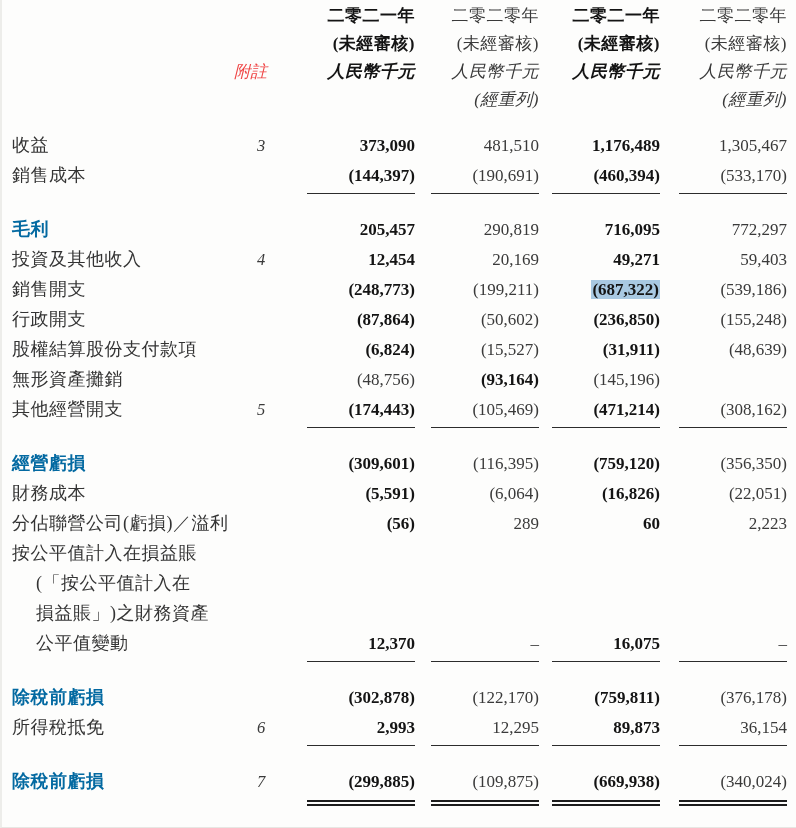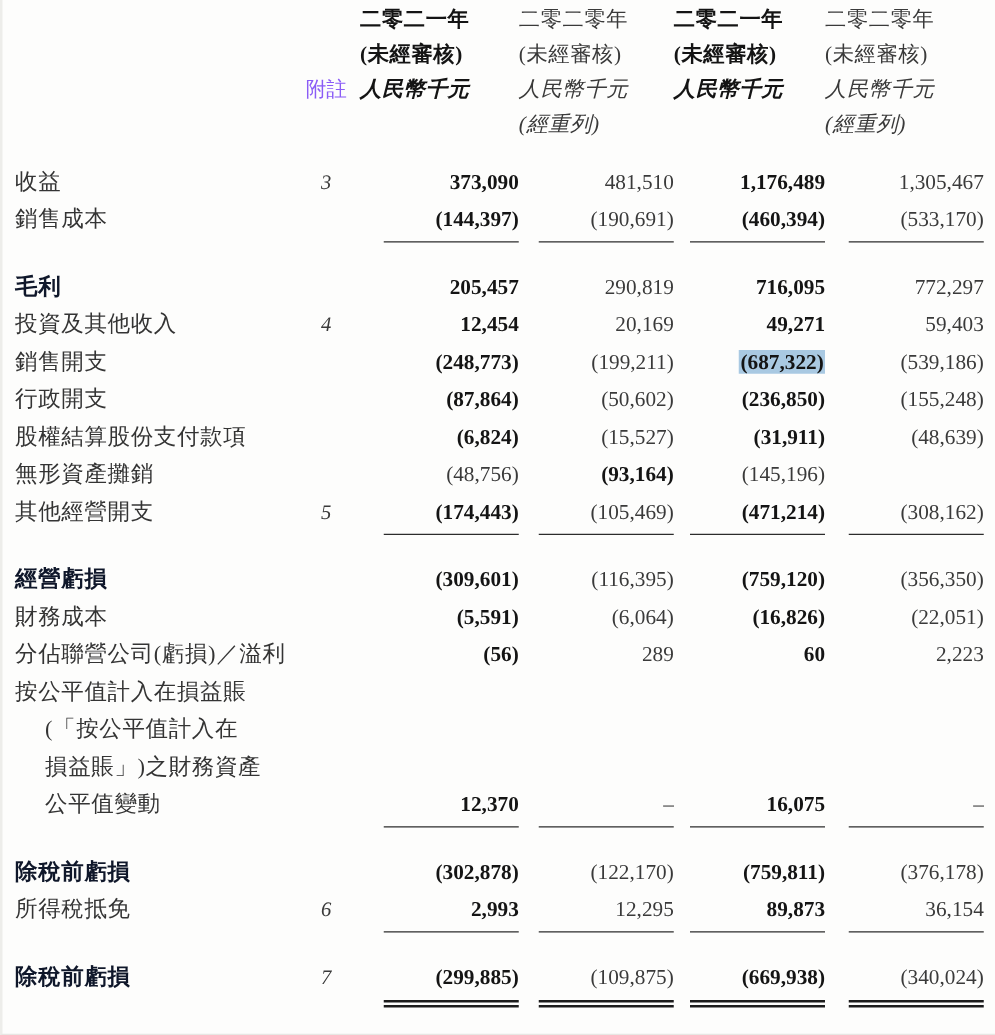--- a/index.html
+++ b/index.html
@@ -19,26 +19,26 @@
   .grid{
     display:grid;
     grid-template-columns:222px 54px 127px 124px 121px 127px;
     align-items:baseline;
   }
   .hrow{height:28px;line-height:28px;}
   .row{height:30px;line-height:30px;}
   .gap{height:24px;}
   .hgap{height:16px;}
   .cell{white-space:nowrap;}
-  .yr{font-size:17px;text-align:left;letter-spacing:0.5px;color:#3a3a3a;}
+  .yr{font-size:17px;text-align:right;letter-spacing:0.5px;color:#3a3a3a;}
   .cur{font-style:italic;}
   .strong{font-weight:700;color:#141414;}
-  .notehead{font-size:16.5px;text-align:center;color:#8b5cf6;}
+  .notehead{font-style:italic;font-size:16.5px;text-align:left;color:#ef4444;}
   .lbl{font-size:18px;letter-spacing:0.5px;color:#343434;text-align:left;}
-  .lbl.bold{font-weight:700;color:#0f172a;}
+  .lbl.bold{font-weight:700;color:#0369a1;}
   .lbl.indent{padding-left:24px;}
   .note{font-style:italic;font-size:16.5px;text-align:center;color:#3a3a3a;}
   .vcell{text-align:right;font-size:17px;}
   .val{
     display:inline-block;width:108px;text-align:right;
     vertical-align:baseline;
   }
   .vcell.b .val{font-weight:700;color:#141414;}
   .vcell.r .val{color:#3a3a3a;}
   .val.ru{border-bottom:1.5px solid #2c2c2c;padding-bottom:2px;}

